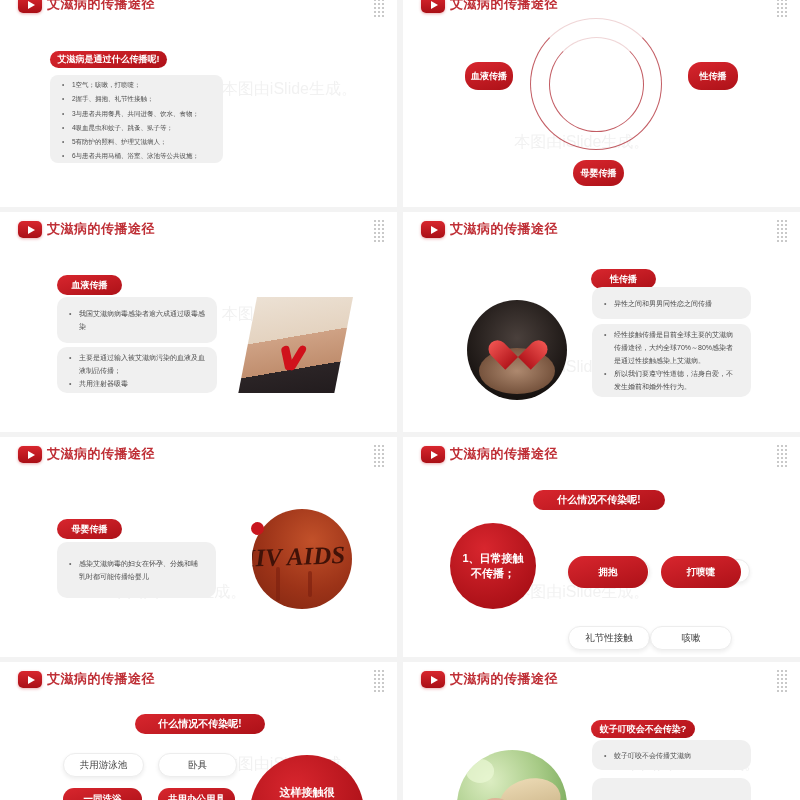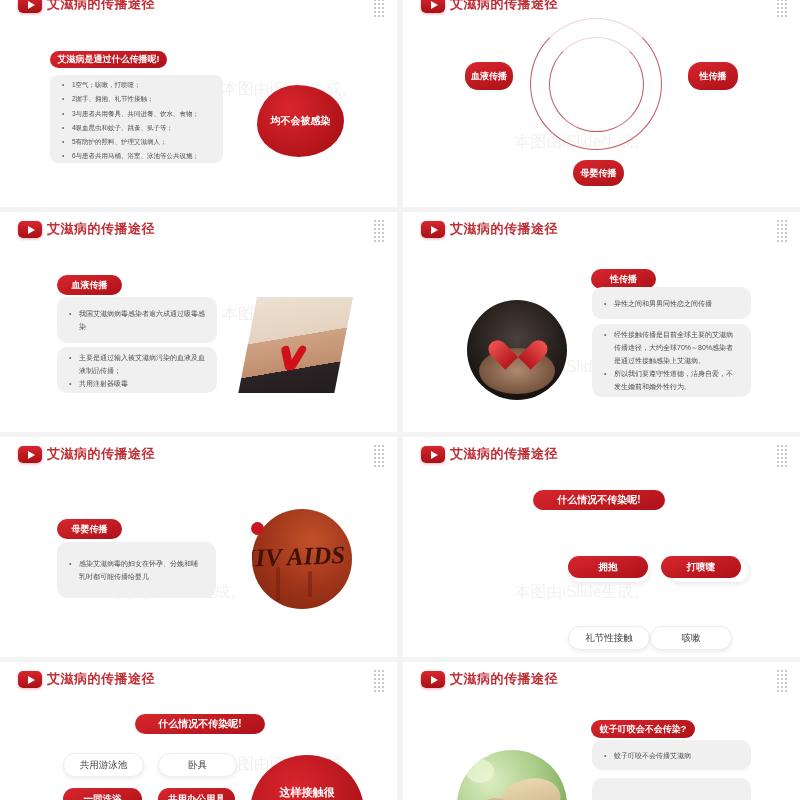--- a/index.html
+++ b/index.html
@@ -101,21 +101,21 @@
   .d2{left:56px;top:62px;height:26px;}
 
   
   .s6-qpill{left:130px;top:53px;width:132px;height:20px;font-size:10px;}
   .bigcirc{position:absolute;border-radius:50%;color:#fff;font-weight:bold;text-align:center;
            background:radial-gradient(circle at 40% 30%,#d8262e,#a90f16 80%);
            display:flex;align-items:center;justify-content:center;}
   .s6-circ{left:47px;top:86px;width:86px;height:86px;font-size:11px;line-height:15px;
            padding:10px;box-sizing:border-box;}
   .gp{width:80px;height:22px;margin-top:36px;}
-  .rp{position:absolute;width:80px;height:22px;font-size:9.5px;}
+  .rp{position:absolute;width:80px;height:32px;font-size:9.5px;}
   .s6-p1{left:165px;top:86px;}  .s6-p2{left:265px;top:86px;}
   .s6-p3{left:165px;top:119px;} .s6-p4{left:258px;top:119px;}
   .s6-p5{left:165px;top:153px;} .s6-p6{left:247px;top:153px;}
 
   
   .s7-qpill{left:135px;top:52px;width:130px;height:20px;font-size:10px;}
   .s7-p1{left:63px;top:91px;width:79px;height:22px;}
   .s7-p2{left:158px;top:91px;width:77px;height:22px;}
   .s7-p3{left:63px;top:126px;width:79px;height:22px;font-size:9.5px;}
   .s7-p4{left:158px;top:126px;width:77px;height:22px;font-size:9.5px;}
@@ -149,21 +149,20 @@
     <span class="dots"></span>
     <div class="rpill s1-qpill">艾滋病是通过什么传播呢!</div>
     <div class="gbox s1-box">
       <div class="bl">1空气；咳嗽，打喷嚏；</div>
       <div class="bl">2握手、拥抱、礼节性接触；</div>
       <div class="bl">3与患者共用餐具、共同进餐、饮水、食物；</div>
       <div class="bl">4吸血昆虫和蚊子、跳蚤、虱子等；</div>
       <div class="bl">5有防护的照料、护理艾滋病人；</div>
       <div class="bl">6与患者共用马桶、浴室、泳池等公共设施；</div>
     </div>
-    <div class="s1-blob">均不会被感染</div>
   </section>
 
   <section class="slide">
     <span class="wm wmb">本图由iSlide生成。</span>
     <span class="pbtn">
         <i class="tri"></i>
       </span>
     <h2 class="stitle">艾滋病的传播途径</h2>
     <span class="dots"></span>
     <div class="arc arc-out"></div>
@@ -235,20 +234,21 @@
   </section>
 
   <section class="slide">
     <span class="wm wmb">本图由iSlide生成。</span>
     <span class="pbtn">
         <i class="tri"></i>
       </span>
     <h2 class="stitle">艾滋病的传播途径</h2>
     <span class="dots"></span>
     <div class="rpill s6-qpill">什么情况不传染呢!</div>
+    <div class="bigcirc s6-circ">1、日常接触不传播；</div>
     <div class="wpill gp s6-p1">礼节性接吻</div>
     <div class="wpill gp s6-p2">握手</div>
     <div class="rpill rp s6-p3">拥抱</div>
     <div class="rpill rp s6-p4">打喷嚏</div>
     <div class="wpill gp s6-p5">礼节性接触</div>
     <div class="wpill gp s6-p6">咳嗽</div>
   </section>
 
   <section class="slide">
     <span class="wm wma">本图由iSlide生成。</span>

